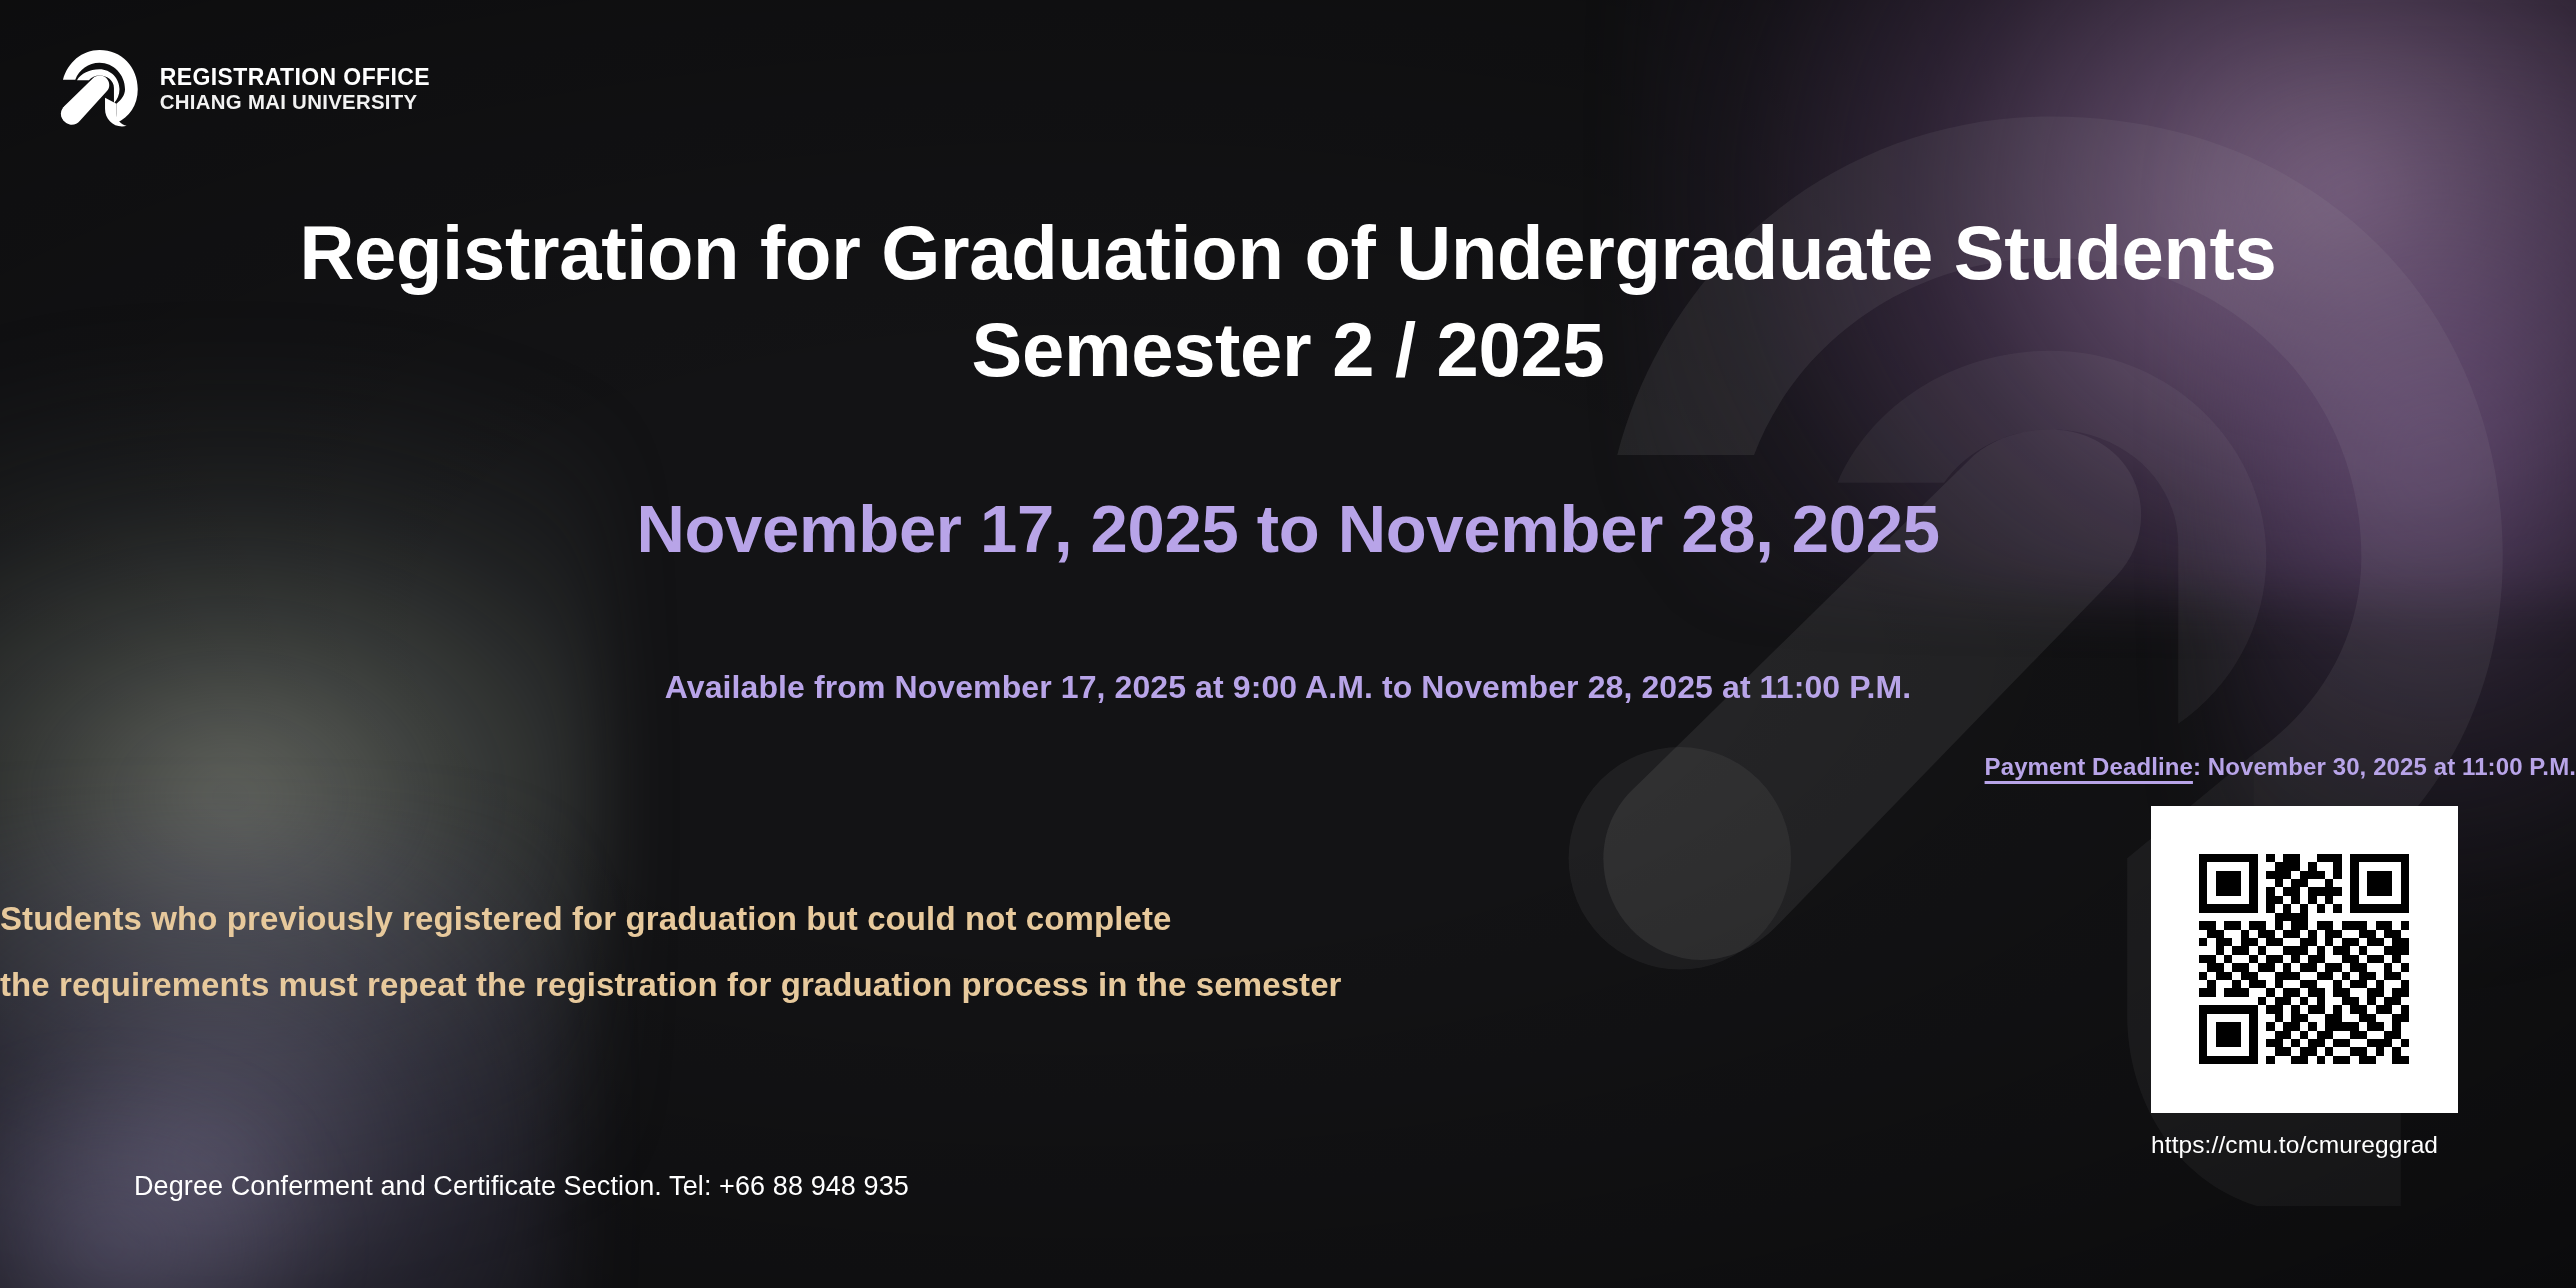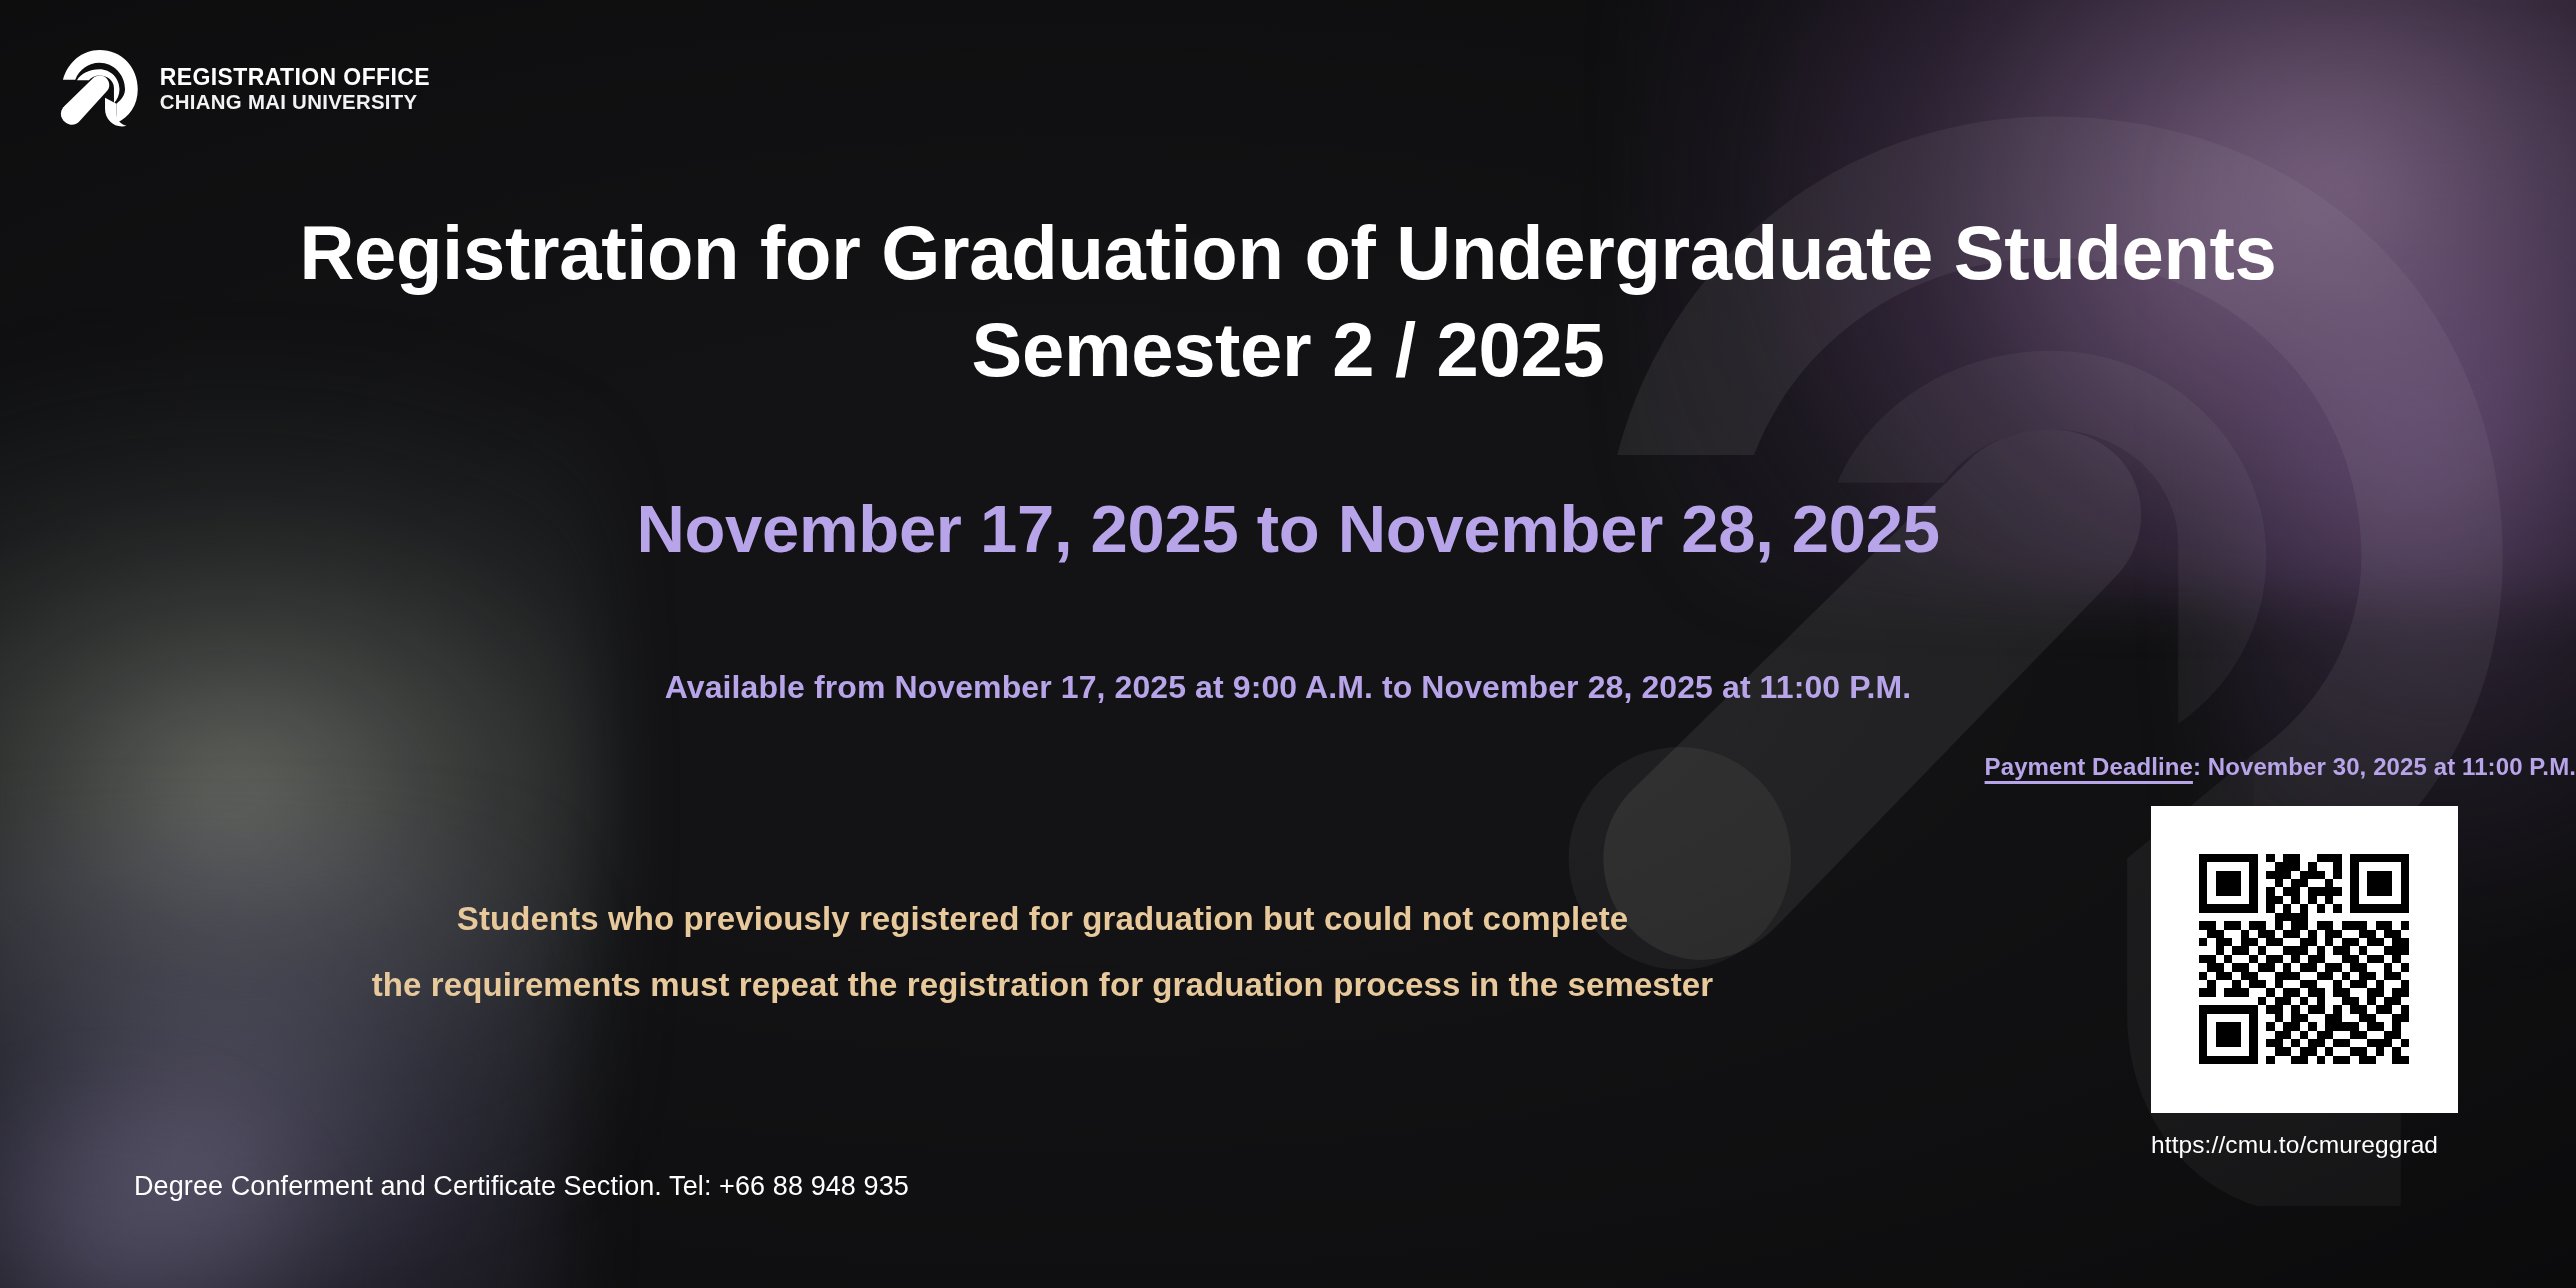--- a/index.html
+++ b/index.html
@@ -190,21 +190,21 @@
     text-decoration: underline;
     text-decoration-thickness: 2.7px;
     text-underline-offset: 6.1px;
   }
 
   .note {
     position: absolute;
     top: 886px;
     left: 0;
     width: 2085px;
-    text-align: center;
+    text-align: left;
     color: #e7c99c;
     font-size: 33px;
     font-weight: 700;
     line-height: 2.0;
     letter-spacing: 0.1px;
   }
   .note .ln { display: block; }
 
   .footer {
     position: absolute;

